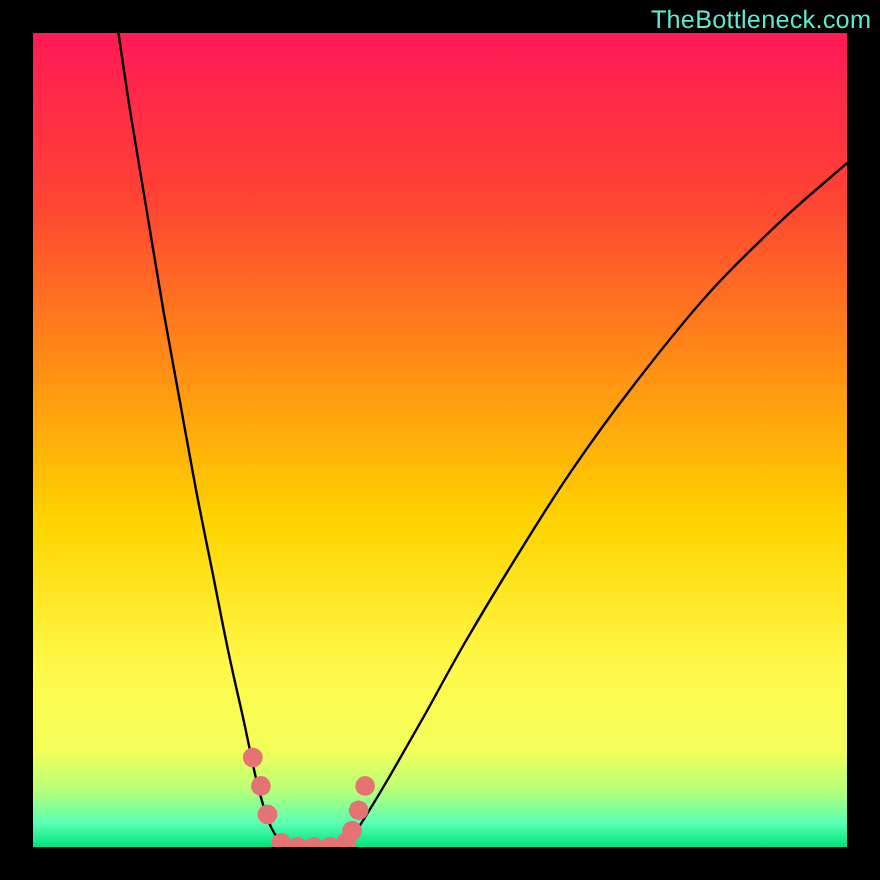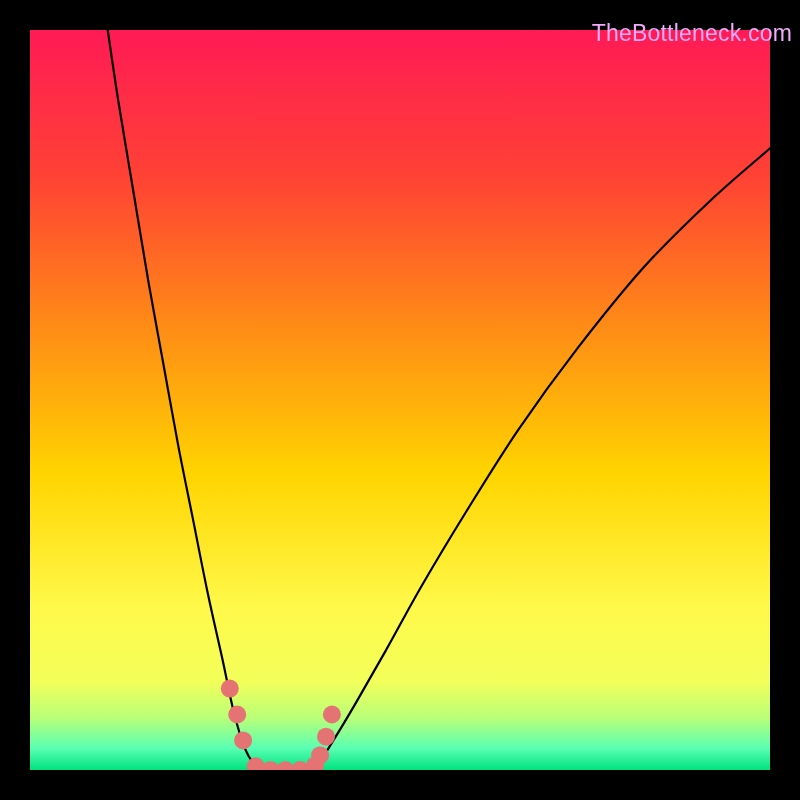--- a/index.html
+++ b/index.html
@@ -18,23 +18,23 @@
     width: 740px;
     height: 740px;
     background: #000;
   }
   .plot {
     position: absolute;
     inset: 0;
   }
   .watermark {
     position: absolute;
-    top: 20px;
+    top: 4px;
     right: 8px;
-    color: #f0abfc;
+    color: #5eead4;
     font-size: 23px;
     font-weight: 400;
     letter-spacing: 0.2px;
     user-select: none;
   }
   svg { display: block; }
 </style>
 </head>
 <body>
 

